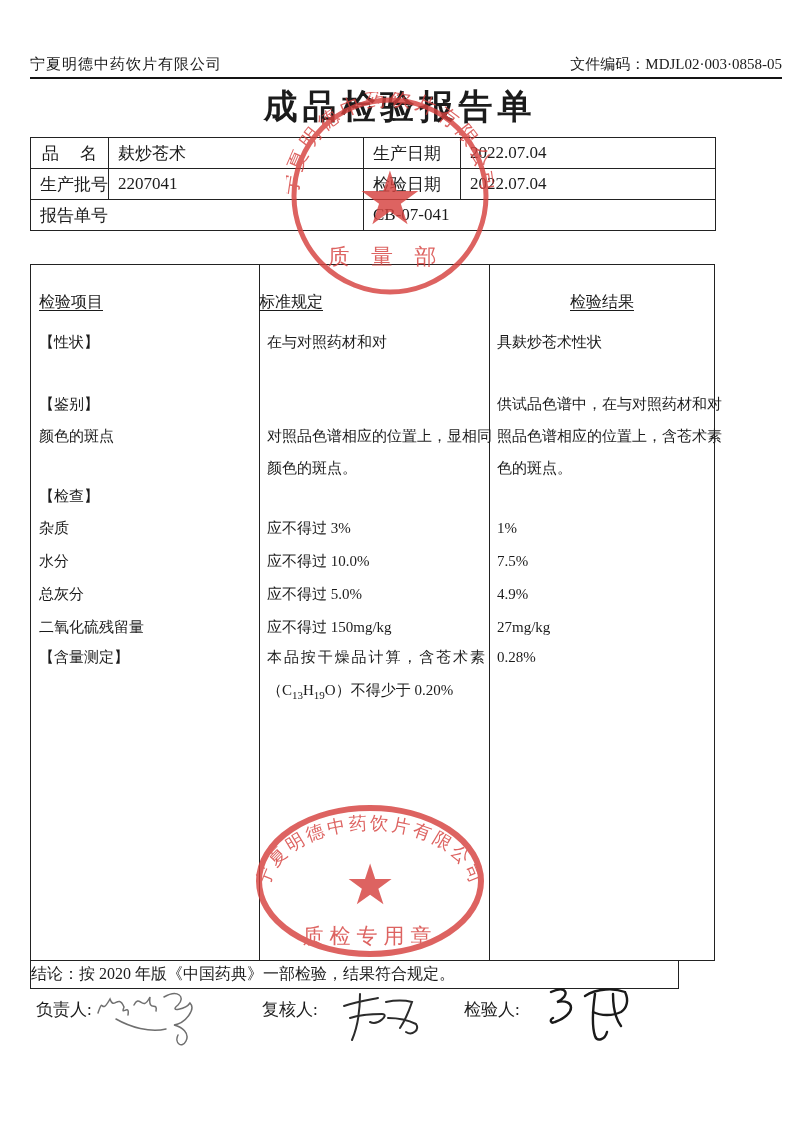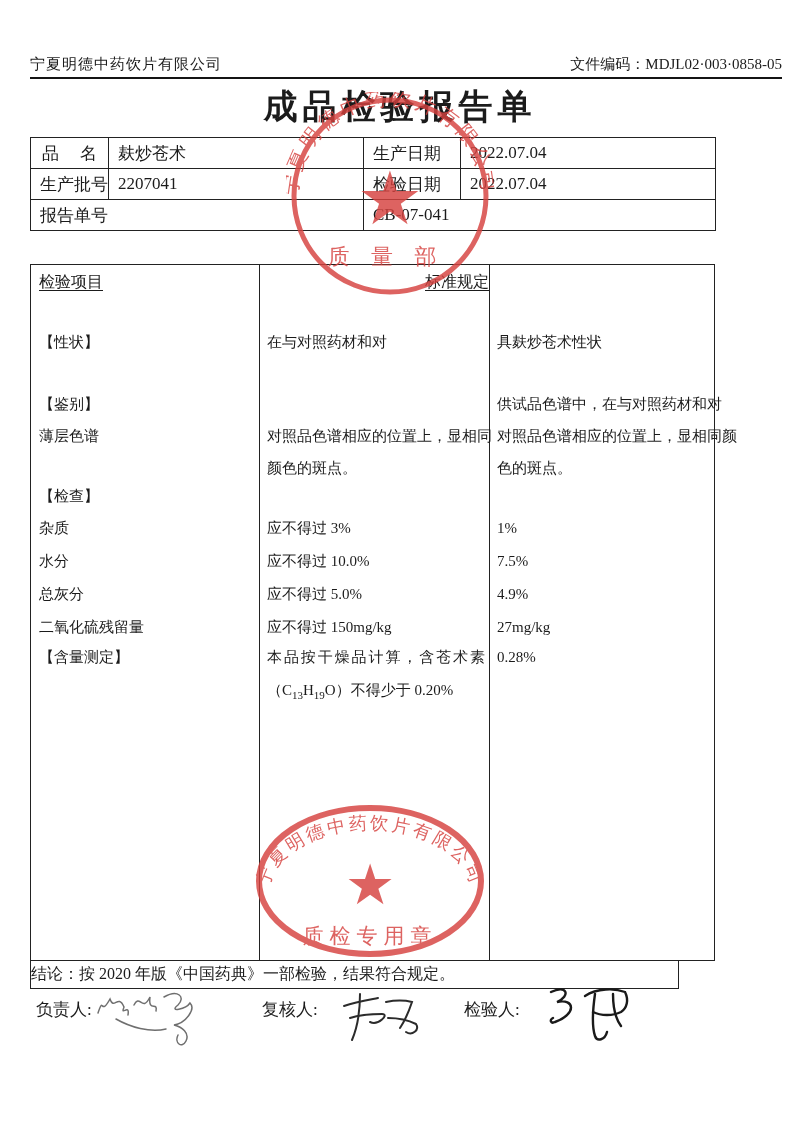--- a/index.html
+++ b/index.html
@@ -20,23 +20,23 @@
     border-collapse:collapse; table-layout:fixed; font-size:17px; z-index:1;}
   .info-table td{border:1px solid #222; height:30px; padding:0 0 0 9px; vertical-align:middle; overflow:hidden;}
   .info-table td.lbl2{text-align:justify; text-align-last:justify; padding:0 11px;}
   
   .main-table{position:absolute; left:30px; top:264px; width:685px; height:697px;
     border:1px solid #222; box-sizing:border-box; z-index:1;}
   .vdiv{position:absolute; top:0; bottom:0; width:0; border-left:1px solid #222;}
   .vdiv.d1{left:228px;} .vdiv.d2{left:458px;}
   .ln{position:absolute; font-size:15px; white-space:nowrap; line-height:22px;}
   .c1{left:8px;} .c2{left:236px;} .c3{left:466px;}
-  .colhdr{font-size:16px;}
+  .colhdr{font-size:16px;margin-top:20px;}
   .u{text-decoration:underline; text-underline-offset:3px;}
-  .ctr2{left:228px; width:230px; text-align:right;}
+  .ctr2{left:228px; width:230px; text-align:left;}
   .ctr3{left:458px; width:226px; text-align:center;}
   .just{width:218px; text-align:justify; text-align-last:justify; white-space:normal;}
   sub{font-size:11px;}
   
   .conclusion{position:absolute; left:30px; top:961px; width:649px; height:28px;
     border:1px solid #222; border-top:none; box-sizing:border-box; font-size:16px;
     display:flex; align-items:center; z-index:1;}
   
   .sig-label{position:absolute; top:998px; font-size:17px;}
   .sig-label.s1{left:36px;} .sig-label.s2{left:262px;} .sig-label.s3{left:464px;}
@@ -81,31 +81,32 @@
     </tr>
   </tbody>
     </table>
 
   <div class="main-table">
     <div class="vdiv d1"></div>
     <div class="vdiv d2"></div>
 
     <div class="ln c1 colhdr" style="top:6px"><span class="u">检验项目</span></div>
     <div class="ln ctr2 colhdr" style="top:6px"><span class="u">标准规定</span></div>
+    <div class="ln ctr3 colhdr" style="top:6px"><span class="u">检验结果</span></div>
 
     <div class="ln c1" style="top:66px">【性状】</div>
     <div class="ln c2" style="top:66px">在与对照药材和对</div>
     <div class="ln c3" style="top:66px">具麸炒苍术性状</div>
 
     <div class="ln c1" style="top:128px">【鉴别】</div>
     <div class="ln c3" style="top:128px">供试品色谱中，在与对照药材和对</div>
 
-    <div class="ln c1" style="top:160px">薄层色谱</div>
+    <div class="ln c1" style="top:160px">颜色的斑点</div>
     <div class="ln c2" style="top:160px">对照品色谱相应的位置上，显相同</div>
-    <div class="ln c3" style="top:160px">对照品色谱相应的位置上，显相同颜</div>
+    <div class="ln c3" style="top:160px">照品色谱相应的位置上，含苍术素</div>
 
     <div class="ln c2" style="top:192px">颜色的斑点。</div>
     <div class="ln c3" style="top:192px">色的斑点。</div>
 
     <div class="ln c1" style="top:220px">【检查】</div>
 
     <div class="ln c1" style="top:252px">杂质</div>
     <div class="ln c2" style="top:252px">应不得过 3%</div>
     <div class="ln c3" style="top:252px">1%</div>
 

